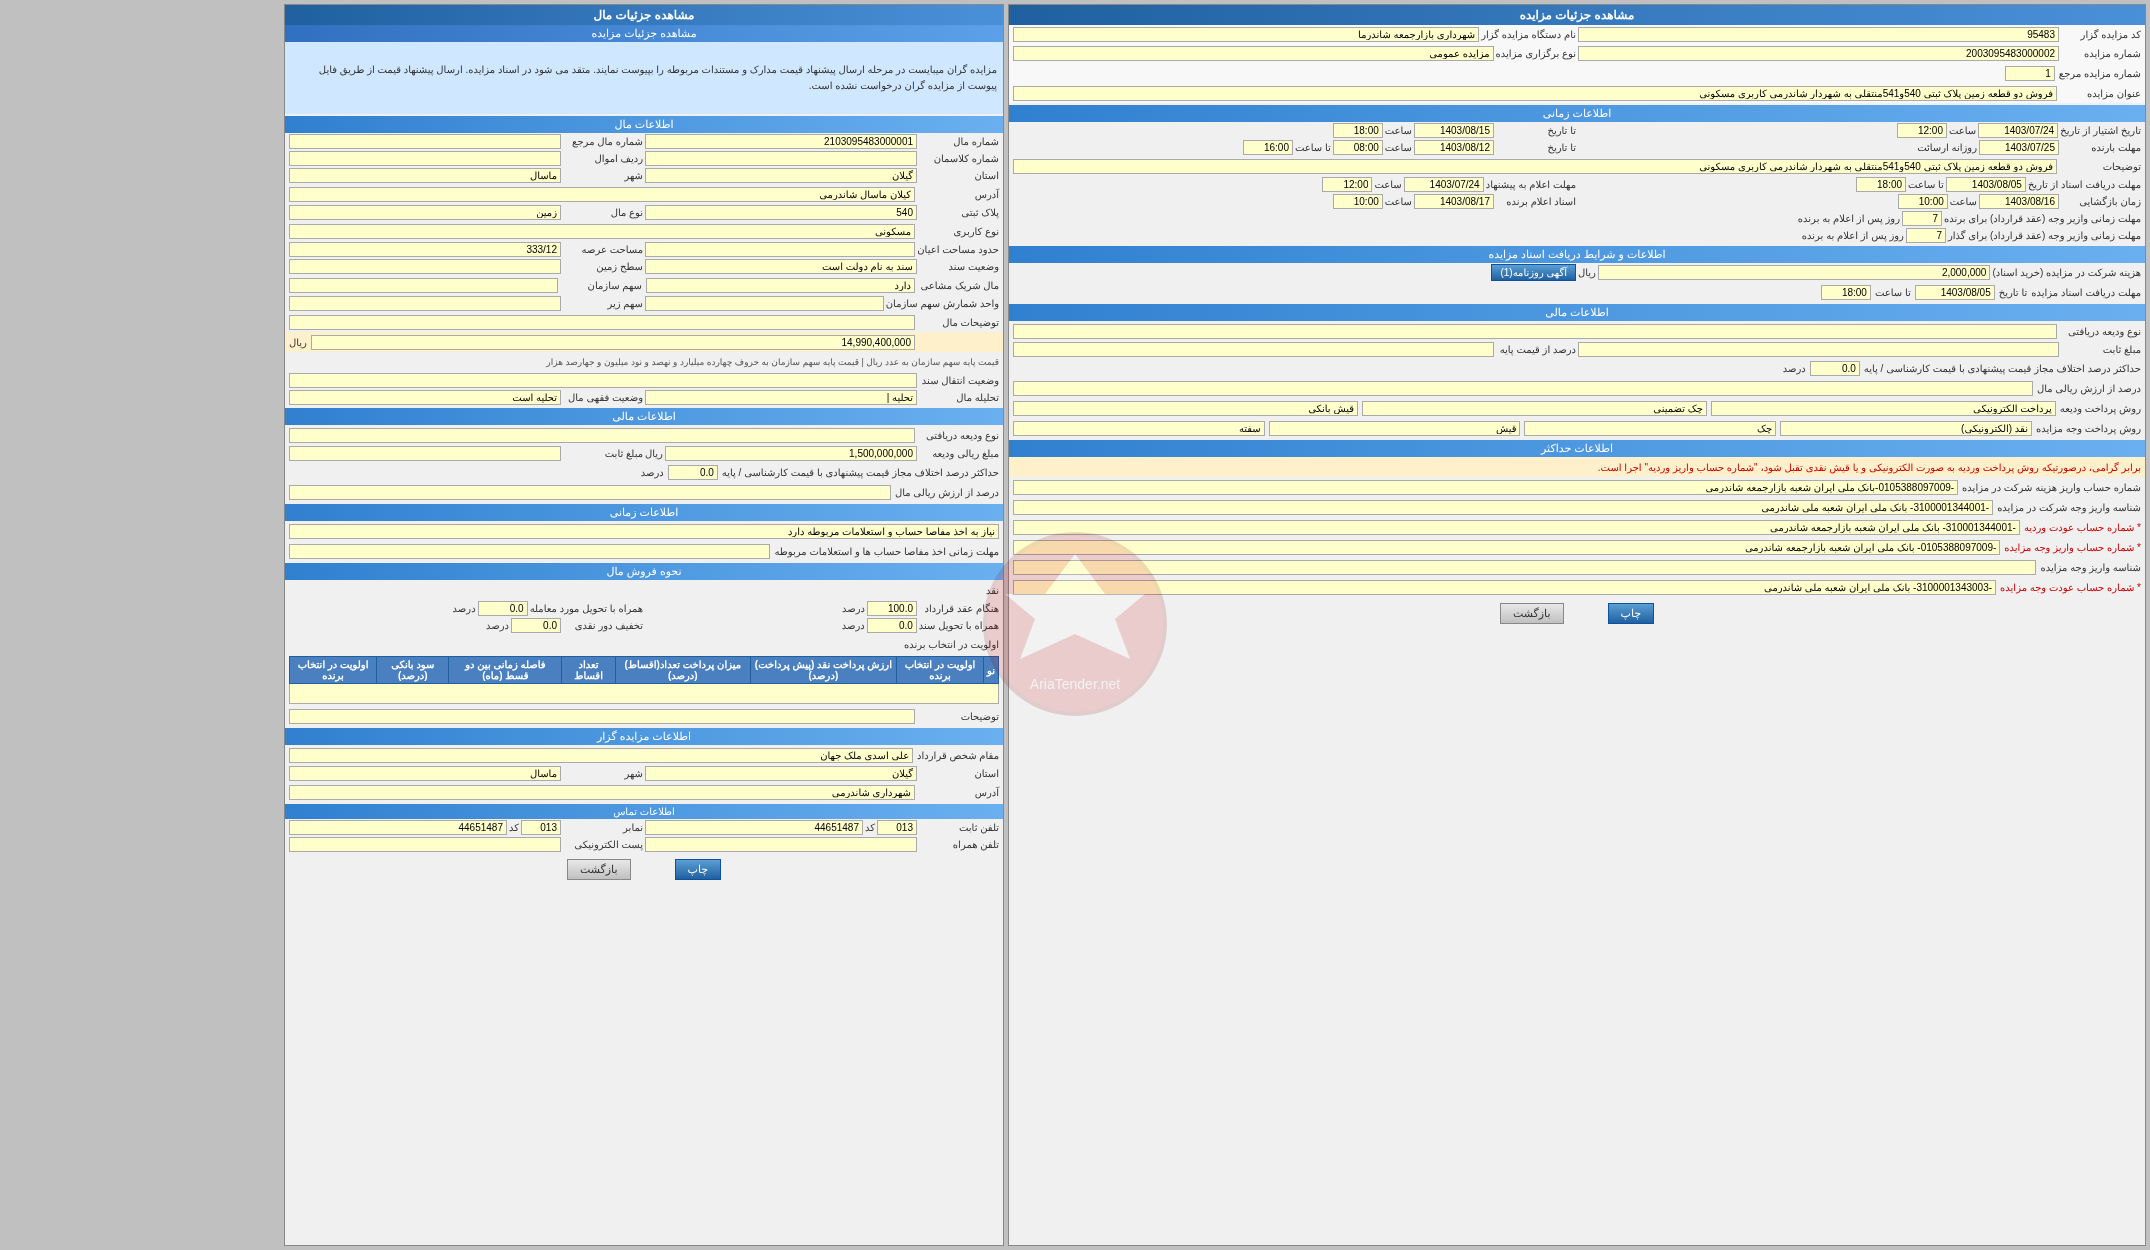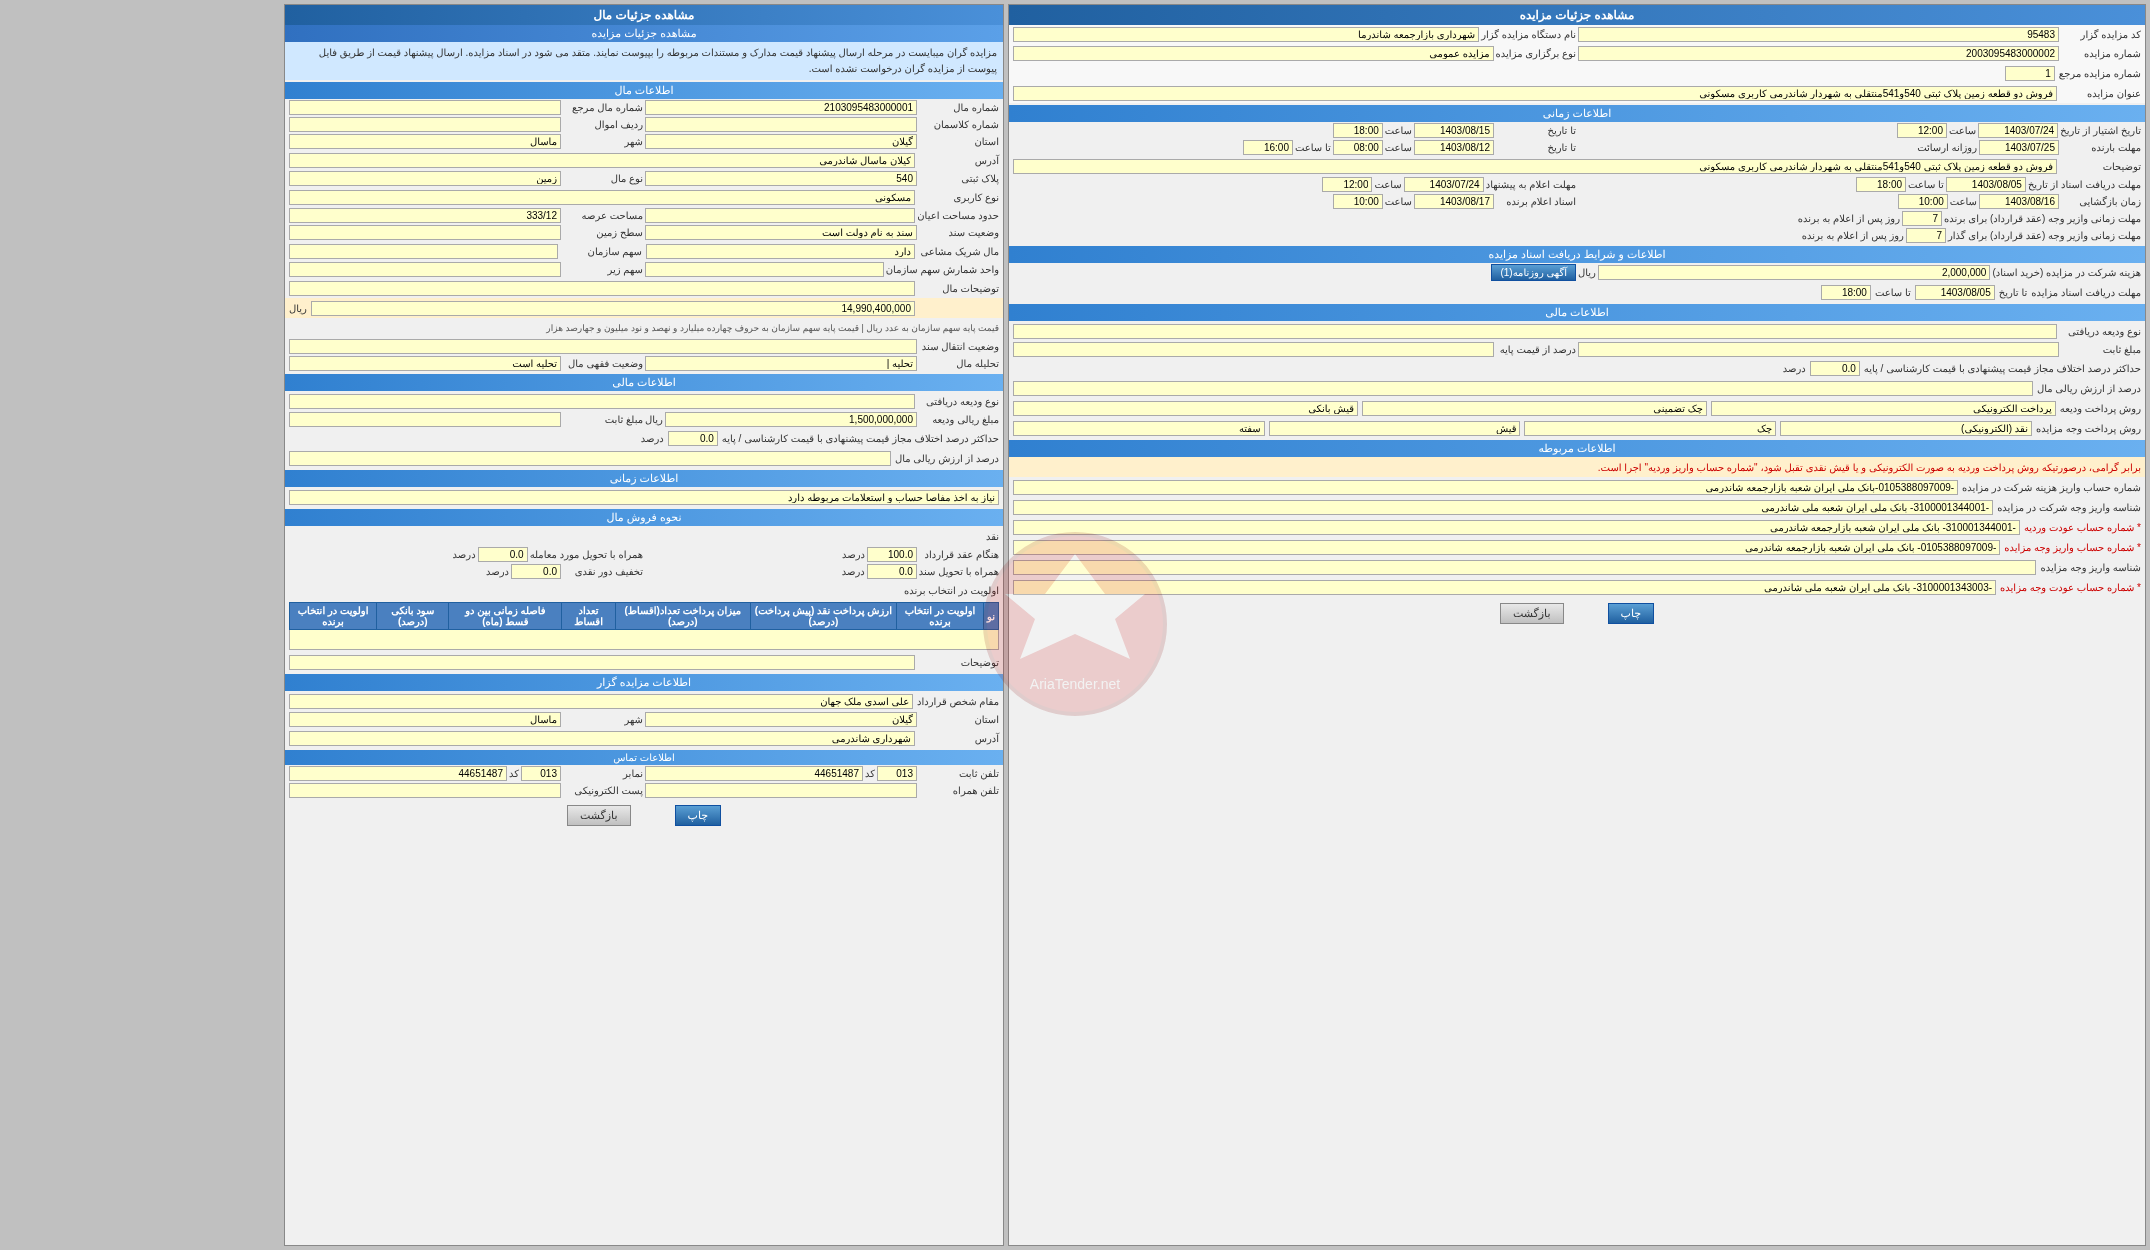--- a/index.html
+++ b/index.html
@@ -35,21 +35,21 @@
     }
     .sub-header {
       background: linear-gradient(to left, #5ba0e8, #3070c0);
       color: white;
       text-align: center;
       padding: 2px 6px;
       font-size: 11px;
     }
     .info-section {
       background: #d0e8ff;
-      padding: 3px 6px;
+      padding: 20px 6px;
       font-size: 10px;
       color: #333;
       line-height: 1.6;
     }
     .section-block {
       margin: 2px 0;
     }
     .section-title {
       background: linear-gradient(to left, #6ab0f0, #3080d0);
       color: white;
@@ -312,20 +312,24 @@
       <div class="form-row">
         <span class="form-label">درصد از ارزش ریالی مال</span>
         <input class="form-input" style="flex: 1 1 0%;">
       </div>
     </div>
 
     <div class="section-block">
       <div class="section-title">اطلاعات زمانی</div>
       <div class="form-row">
         <input class="form-input" value="نیاز به اخذ مفاصا حساب و استعلامات مربوطه دارد" style="flex: 3 1 0%; background: rgb(255, 255, 204);">
+      </div>
+      <div class="form-row">
+        <span class="form-label">مهلت زمانی اخذ مفاصا حساب ها و استعلامات مربوطه</span>
+        <input class="form-input" style="flex: 1 1 0%;">
       </div>
     </div>
 
     <div class="section-block">
       <div class="section-title">نحوه فروش مال</div>
       <div class="form-row">
         <span class="inline-label">نقد</span>
       </div>
       <div class="row-group">
         <div class="col-pair">
@@ -599,21 +603,21 @@
       <div class="form-row">
         <span class="form-label">روش پرداخت وجه مزایده</span>
         <input class="form-input" value="نقد (الکترونیکی)" style="flex: 1 1 0%; background: rgb(255, 255, 204);">
         <input class="form-input" value="چک" style="flex: 1 1 0%; background: rgb(255, 255, 204);">
         <input class="form-input" value="قیش" style="flex: 1 1 0%; background: rgb(255, 255, 204);">
         <input class="form-input" value="سفته" style="flex: 1 1 0%; background: rgb(255, 255, 204);">
       </div>
     </div>
 
     <div class="section-block">
-      <div class="section-title">اطلاعات مربوطه</div>
+      <div class="section-title">اطلاعات حداکثر</div>
       <div class="form-row" style="background:#fff0cc;">
         <span class="highlight-text">برابر گرامی، درصورتیکه روش پرداخت وردیه به صورت الکترونیکی و یا قیش نقدی تقبل شود، "شماره حساب واریز وردیه" اجرا است.</span>
       </div>
       <div class="form-row">
         <span class="form-label">شماره حساب واریز هزینه شرکت در مزایده</span>
         <input class="form-input" value="-0105388097009-بانک ملی ایران شعبه بازارجمعه شاندرمی" style="flex: 3 1 0%; background: rgb(255, 255, 204);">
       </div>
       <div class="form-row">
         <span class="form-label">شناسه واریز وجه شرکت در مزایده</span>
         <input class="form-input" value="-3100001344001- بانک ملی ایران شعبه ملی شاندرمی" style="flex: 3 1 0%; background: rgb(255, 255, 204);">

